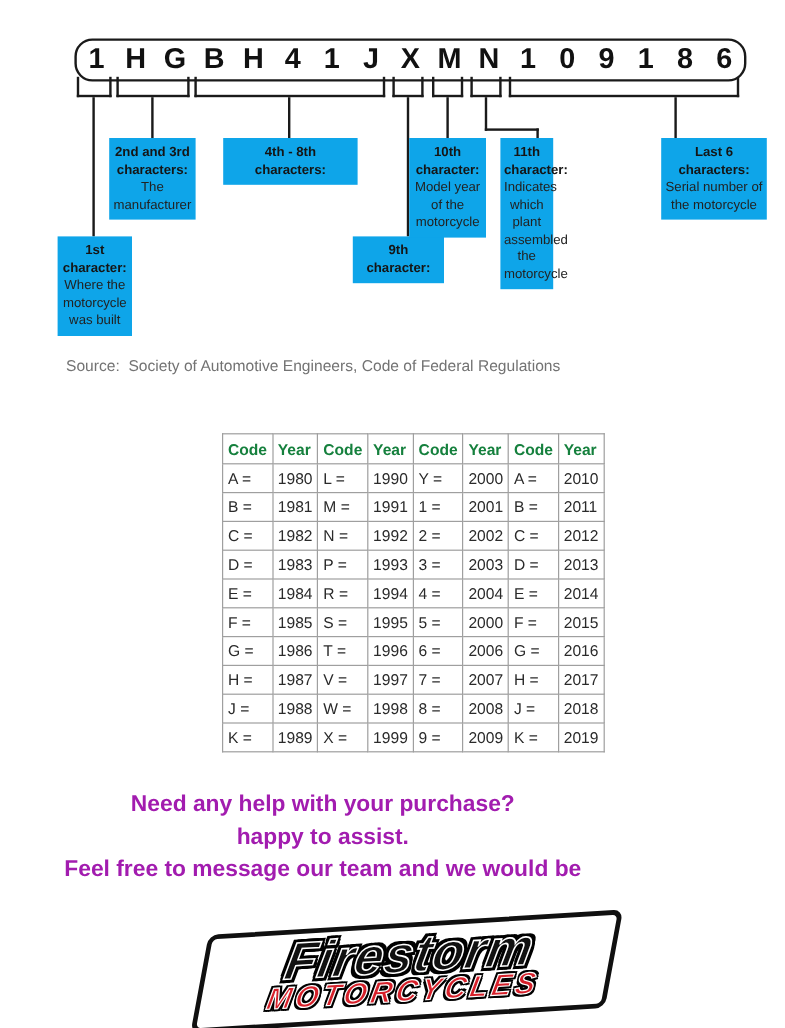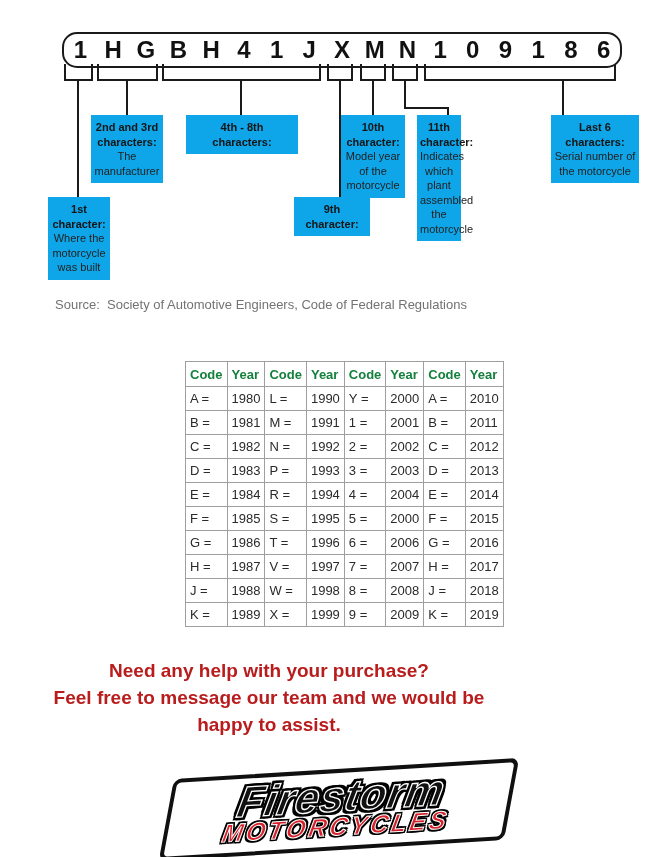--- a/index.html
+++ b/index.html
@@ -56,21 +56,21 @@
   .year-table{position:absolute;left:185px;top:361px;border-collapse:collapse;
               font-size:13px;color:#2a2a2a;table-layout:fixed;}
   .year-table th,.year-table td{border:1px solid #9f9f9f;padding:0 4px;height:24px;
               text-align:left;box-sizing:border-box;white-space:nowrap;}
   .year-table th{font-weight:bold;color:#15803d;height:25px;}
   .col-code{width:39px;}
   .col-year{width:34px;}
 
   
   .help{position:absolute;left:0;top:657px;width:538px;text-align:center;
-        font-weight:bold;font-size:19px;line-height:27px;color:#b91c1c;}
+        font-weight:bold;font-size:19px;line-height:27px;color:#a21caf;}
 
   
   .logo-wrap{position:absolute;left:166px;top:769px;width:346px;transform:rotate(-3.5deg);}
   .logo-frame{transform:skewX(-14deg);border:4px solid #101010;border-radius:8px;
               background:#fff;padding:1px 14px 5px;text-align:center;}
   .logo-brand{font-size:43px;font-weight:bold;font-style:italic;letter-spacing:1px;
               color:#111;line-height:1.05;-webkit-text-stroke:1.3px #fff;
               text-shadow:-3px -3px 0 #000,3px -3px 0 #000,-3px 3px 0 #000,3px 3px 0 #000,
                           0 -3px 0 #000,0 3px 0 #000,-3px 0 0 #000,3px 0 0 #000;}
   .logo-tagline{font-size:25px;font-weight:bold;font-style:italic;letter-spacing:3px;
@@ -293,22 +293,22 @@
       <td class="col-code">9 =</td>
       <td class="col-year">2009</td>
       <td class="col-code">K =</td>
       <td class="col-year">2019</td>
     </tr>
   </tbody>
   </table>
 
   <div class="help">
     <div>Need any help with your purchase?</div>
+    <div>happy to assist.</div>
     <div>Feel free to message our team and we would be</div>
-    <div>happy to assist.</div>
   </div>
 
   <div class="logo-wrap">
     <div class="logo-frame">
       <div class="logo-brand">Firestorm</div>
       <div class="logo-tagline" style="color: rgb(214, 32, 42);">MOTORCYCLES</div>
     </div>
   </div>
 
 </div>

